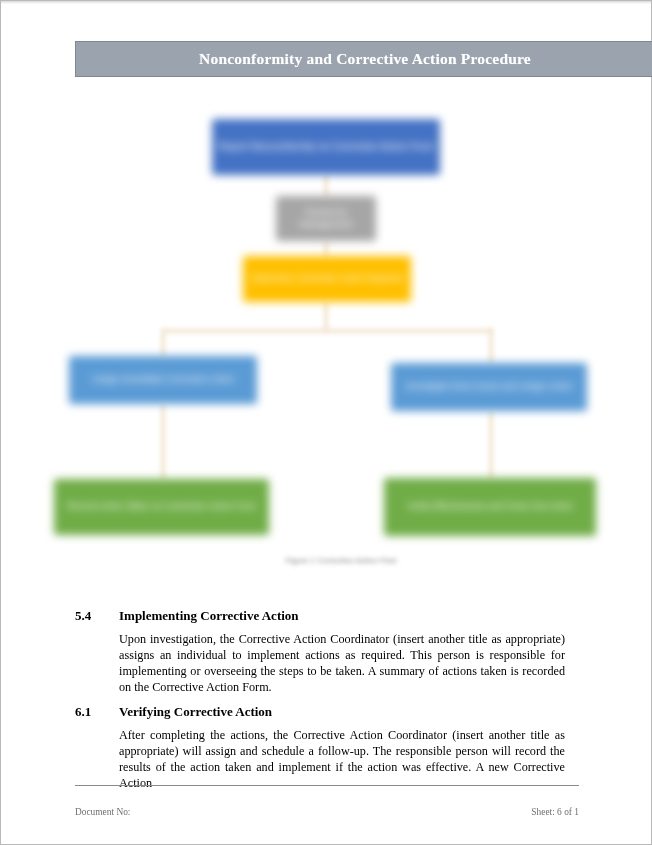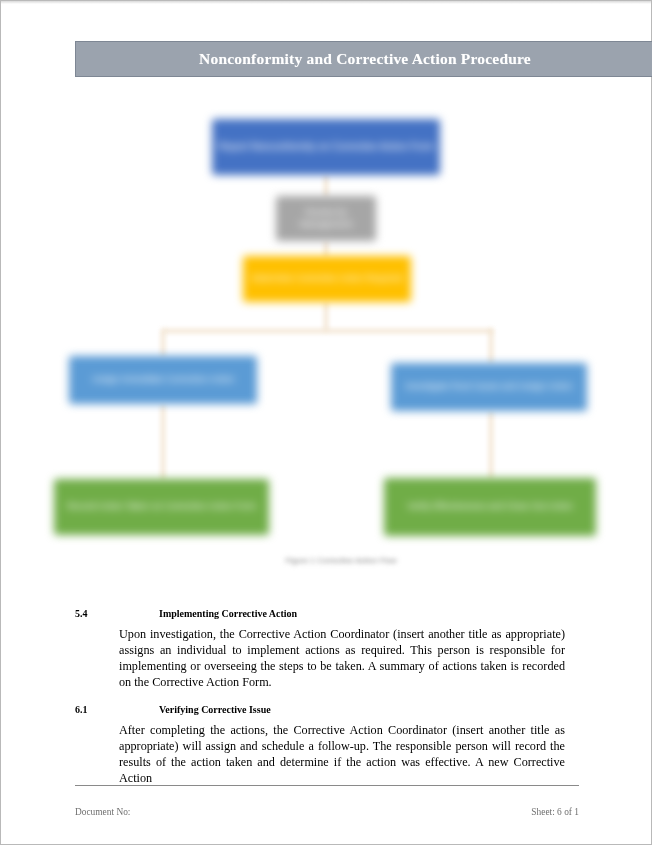--- a/index.html
+++ b/index.html
@@ -124,29 +124,29 @@
     left: 74px;
     width: 504px;
   }
   .sec-5-4 { top: 607px; }
   .sec-5-5 { top: 703px; }
 
   .sec-head {
     display: flex;
     align-items: baseline;
     font-weight: bold;
-    font-size: 10px;
+    font-size: 13px;
     color: #000000;
     margin: 0 0 7px 0;
   }
   .sec-num {
     width: 44px;
     flex: 0 0 44px;
   }
-  .sec-title { flex: 1; margin-left: 40px; }
+  .sec-title { flex: 1; }
 
   .sec-body {
     margin: 0 14px 0 44px;
     font-size: 12.2px;
     line-height: 1.32;
     text-align: justify;
     color: #000000;
   }
 
   
@@ -215,23 +215,23 @@
     <div class="sec-head">
       <span class="sec-num">5.4</span>
       <span class="sec-title">Implementing Corrective Action</span>
     </div>
     <p class="sec-body">Upon investigation, the Corrective Action Coordinator (insert another title as appropriate) assigns an individual to implement actions as required.  This person is responsible for implementing or overseeing the steps to be taken.  A summary of actions taken is recorded on the Corrective Action Form.</p>
   </div>
 
   <div class="section sec-5-5">
     <div class="sec-head">
       <span class="sec-num">6.1</span>
-      <span class="sec-title">Verifying Corrective Issue</span>
+      <span class="sec-title">Verifying Corrective Action</span>
     </div>
-    <p class="sec-body">After completing the actions, the Corrective Action Coordinator (insert another title as appropriate) will assign and schedule a follow-up.  The responsible person will record the results of the action taken and determine if the action was effective.  A new Corrective Action</p>
+    <p class="sec-body">After completing the actions, the Corrective Action Coordinator (insert another title as appropriate) will assign and schedule a follow-up.  The responsible person will record the results of the action taken and implement if the action was effective.  A new Corrective Action</p>
   </div>
 
   <div class="footer">
     <div class="footer-row">
       <span>Document No:</span>
       <span>Sheet: 6 of 1</span>
     </div>
   </div>
 </div>
 

